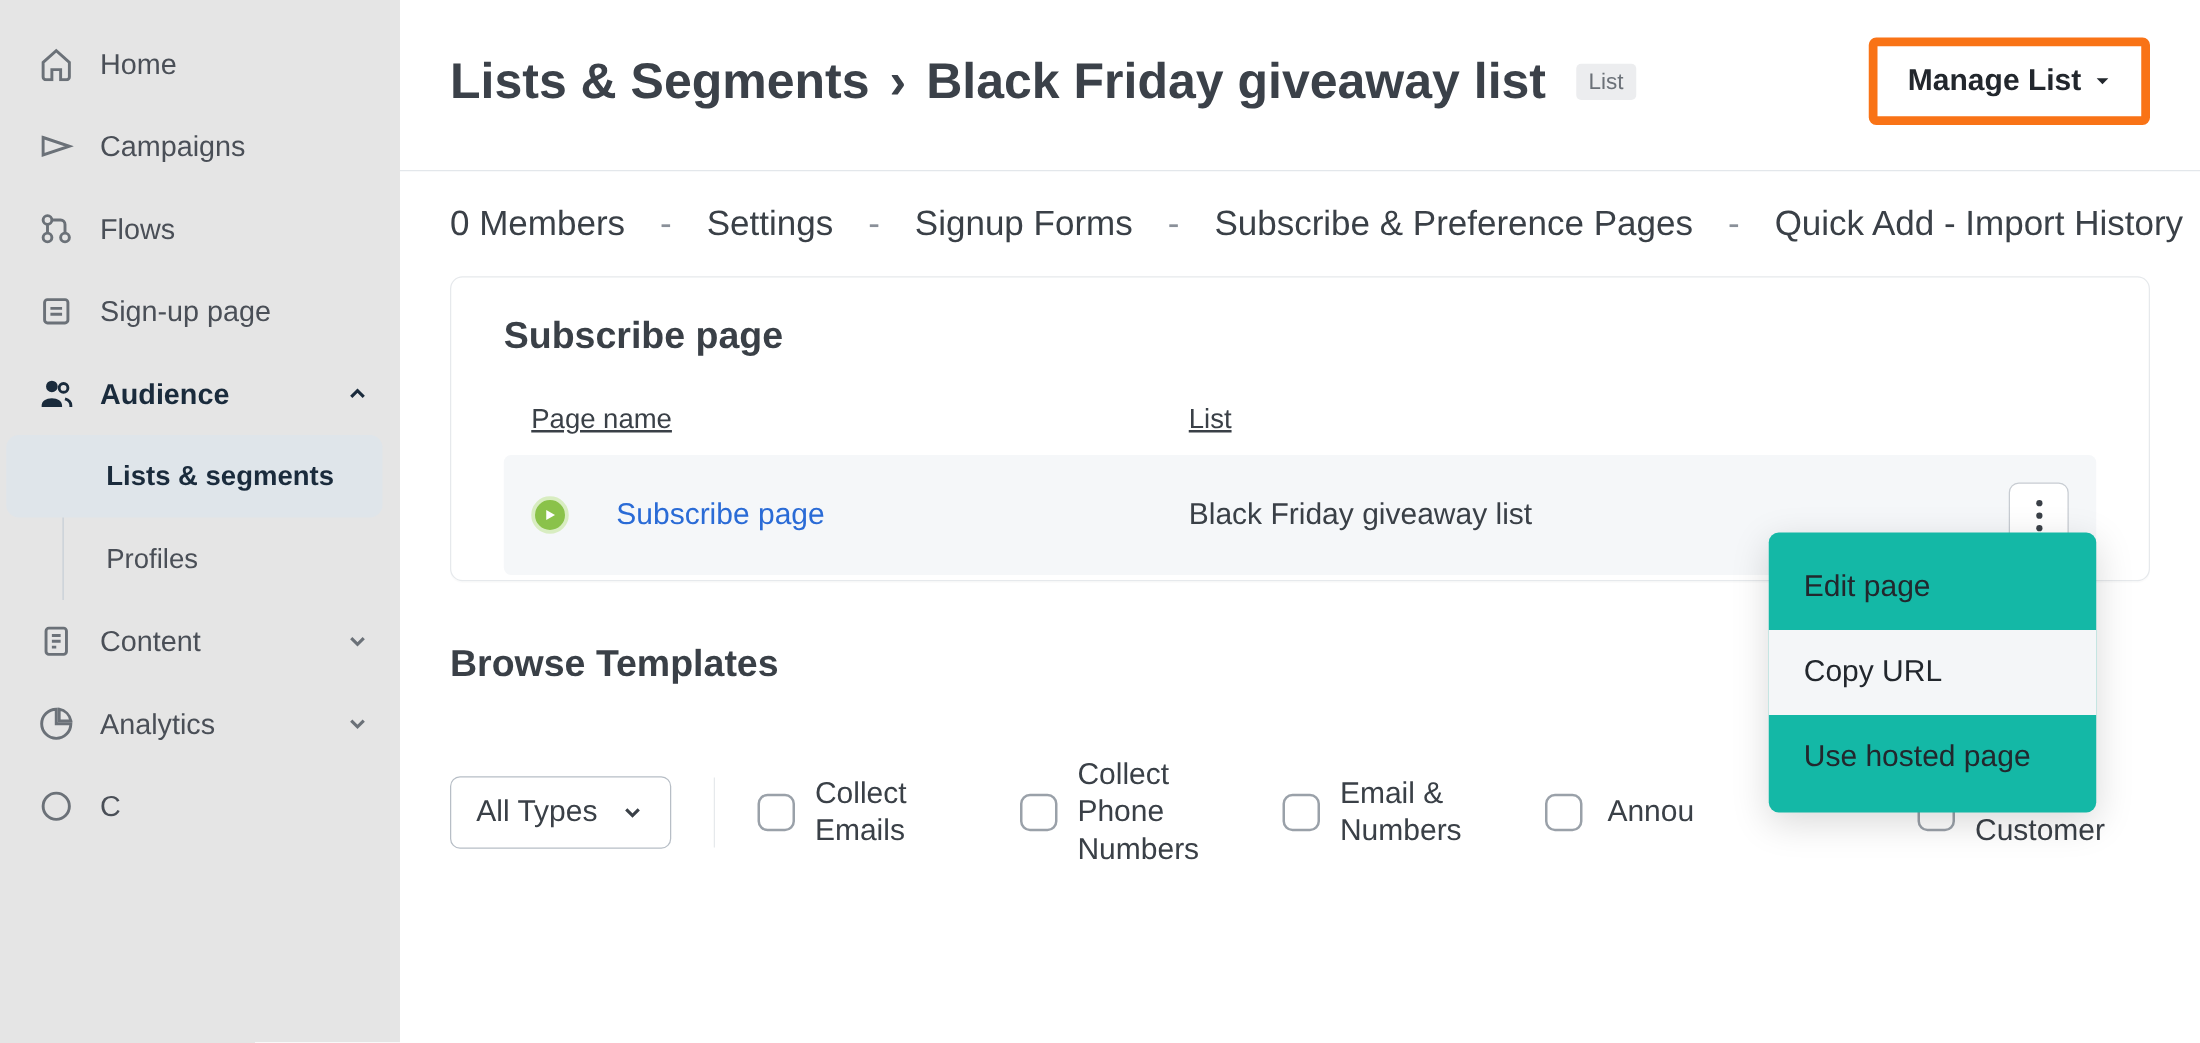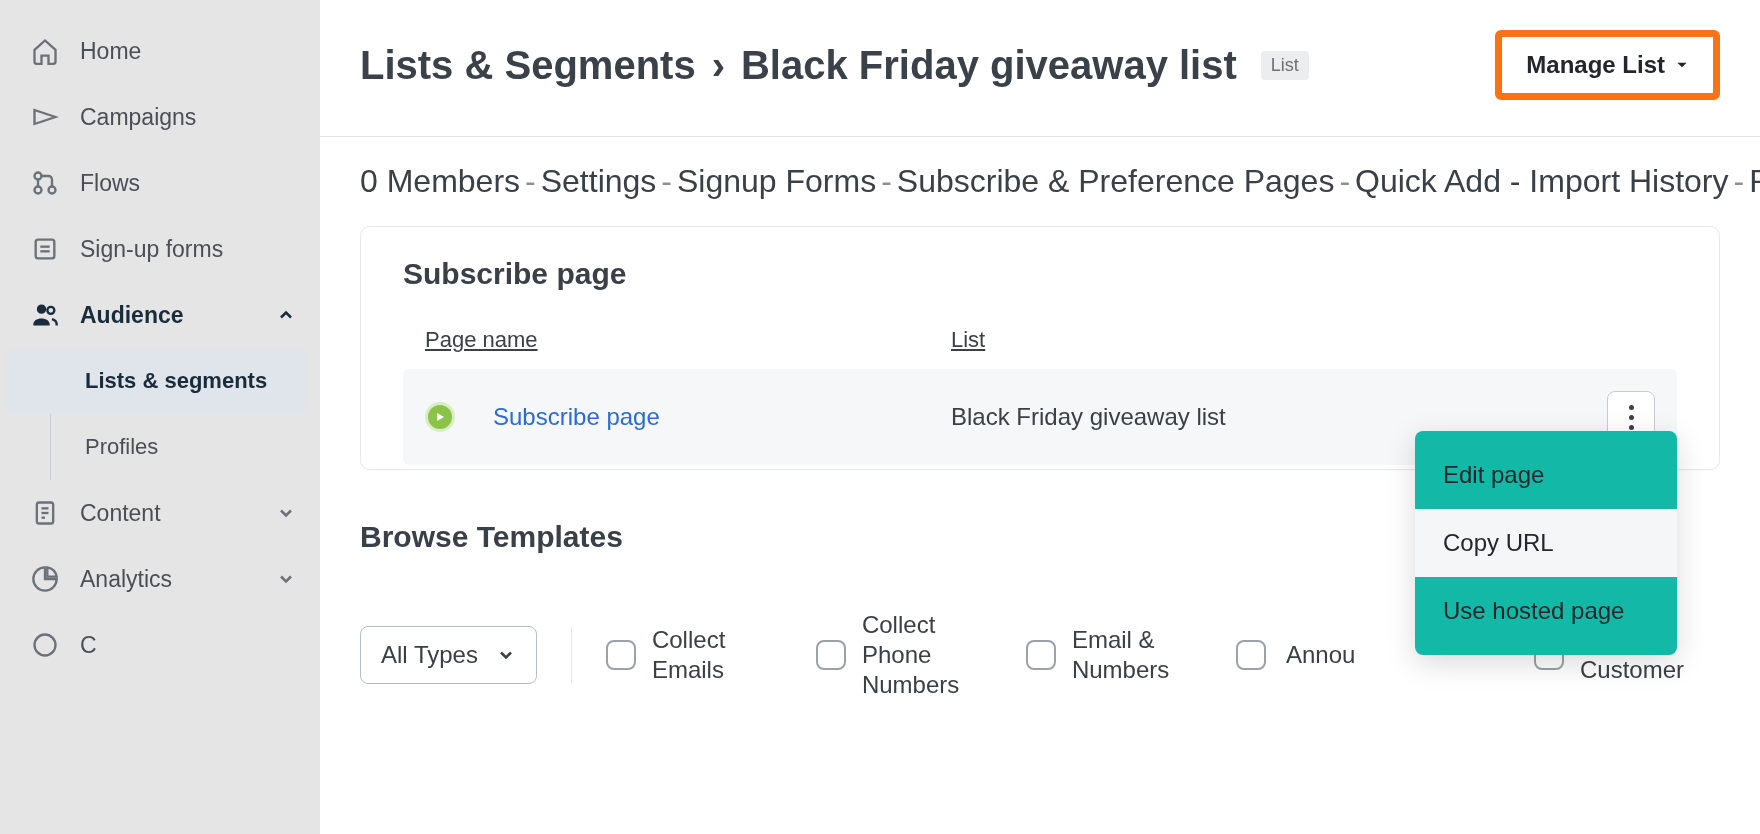--- a/index.html
+++ b/index.html
@@ -108,23 +108,23 @@
     color: #22272d;
     cursor: pointer;
     display: inline-flex;
     align-items: center;
     gap: 10px;
   }
   .divider { border-top:1px solid #e3e7eb; }
   .tabs {
     display: flex;
     align-items: flex-end;
-    gap: 5px;
+    gap: 28px;
     padding: 26px 40px 26px 40px;
-    font-size: 32px;
+    font-size: 28px;
     color: #3a4047;
     font-weight: 400;
     white-space: nowrap;
     overflow: hidden;
   }
   .tabs .tab { cursor: pointer; }
   .tabs .dash { color:#8a9099; }
   .card {
     margin: 0 40px;
     border: 1px solid #e6e9ec;
@@ -295,21 +295,21 @@
       <span>Flows</span>
     </div>
     <div class="nav-item">
       <span class="icon">
         <svg width="28" height="28" viewBox="0 0 24 24" fill="none" stroke="#6b7178" stroke-width="2">
             <rect x="4" y="4" width="16" height="16" rx="2"></rect>
             <line x1="8" y1="10" x2="16" y2="10"></line>
             <line x1="8" y1="14" x2="16" y2="14"></line>
           </svg>
       </span>
-      <span>Sign-up forms</span>
+      <span>Sign-up page</span>
     </div>
     <div class="nav-item expanded">
       <span class="icon">
         <svg width="28" height="28" viewBox="0 0 24 24" fill="#1a2b3c">
             <path d="M9 11a4 4 0 1 0 0-8 4 4 0 0 0 0 8zM2 21v-1c0-3 3-5 7-5s7 2 7 5v1H2z"></path>
             <path d="M17 11a3 3 0 1 0 0-6 3 3 0 0 0 0 6zM22 21v-1c0-2-1.5-3.8-4-4.5" fill="none" stroke="#1a2b3c" stroke-width="2"></path>
           </svg>
       </span>
       <span>Audience</span>
       <span class="chev">

